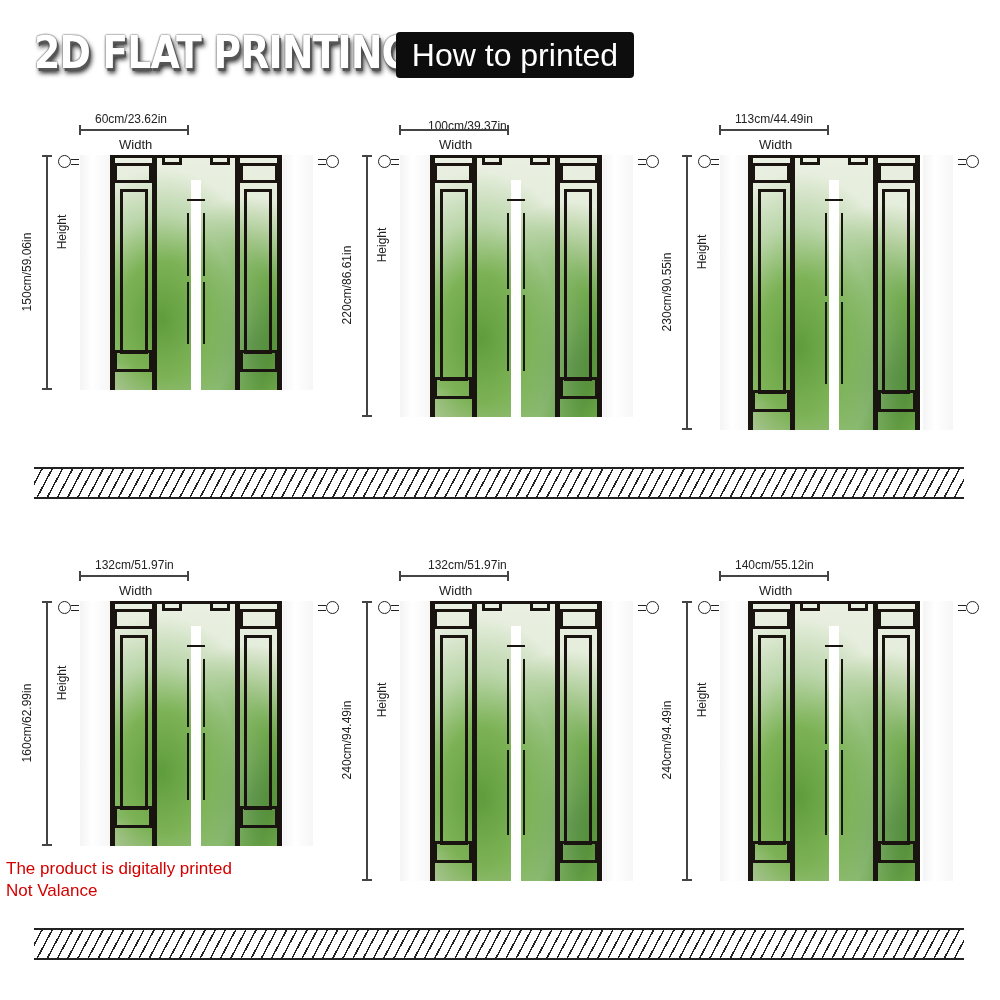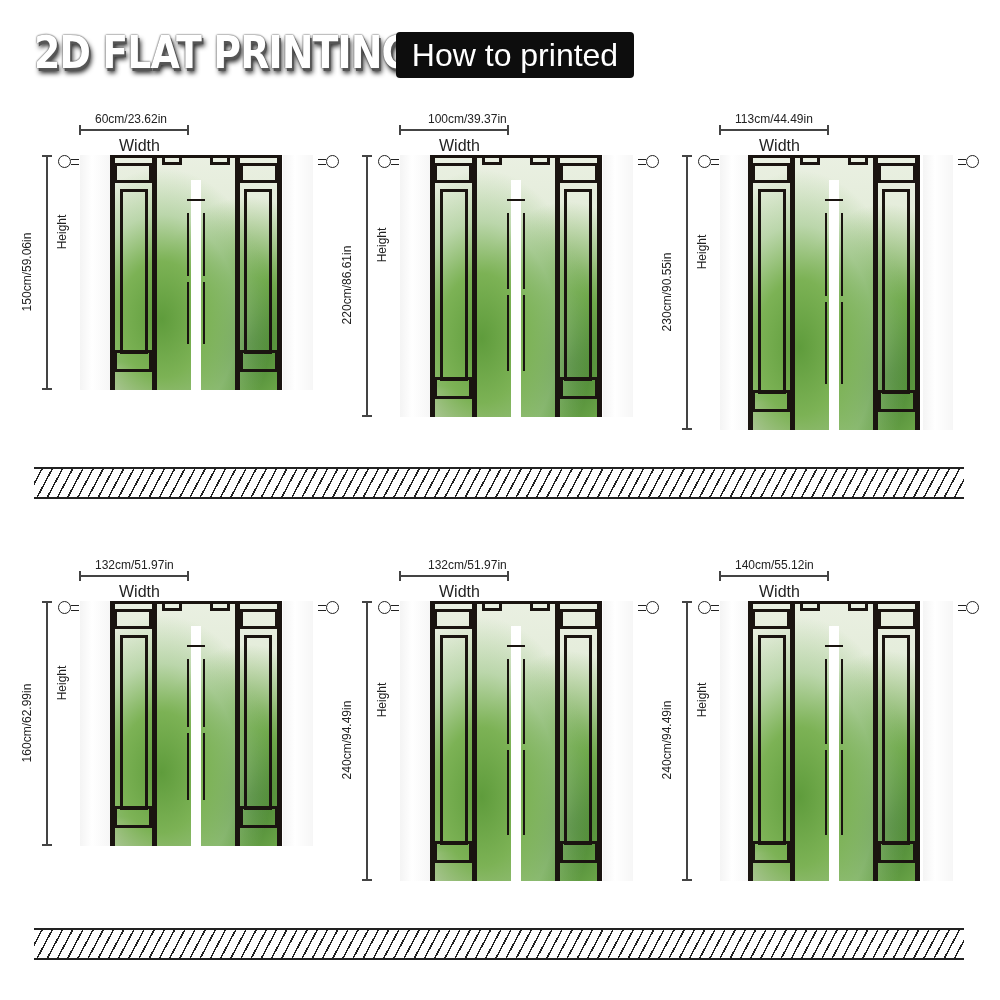--- a/index.html
+++ b/index.html
@@ -4,21 +4,21 @@
 <style>
   html, body { margin:0; padding:0; }
   body { width:1000px; height:1000px; background:#ffffff; position:relative; overflow:hidden; font-family:"Liberation Sans", sans-serif; color:#1a1a1a; }
 
   .title { position:absolute; left:34px; top:28px; font-family:"DejaVu Sans", sans-serif; font-weight:bold; font-size:44px; letter-spacing:-1px; color:#ffffff; transform:scaleX(0.86); transform-origin:left center; text-shadow: 2px 3px 0 #555, 3px 5px 6px #222, 0 0 2px #000; line-height:50px; }
   .choose { position:absolute; left:396px; top:32px; width:238px; height:46px; background:#0d0d0d; border-radius:4px; color:#fff; font-size:32px; line-height:46px; text-align:center; }
   .dim-w-label { position:absolute; font-size:12px; color:#222; white-space:nowrap; }
   .dim-w-line { position:absolute; height:2px; background:#444; }
   .dim-w-line::before, .dim-w-line::after { content:""; position:absolute; top:-4px; width:2px; height:10px; background:#444; }
   .dim-w-line::before { left:0; } .dim-w-line::after { right:0; }
-  .width-word { position:absolute; font-size:16px; color:#222; }
+  .width-word { position:absolute; font-size:13px; color:#222; }
   .dim-h-line { position:absolute; width:2px; background:#444; }
   .dim-h-line::before, .dim-h-line::after { content:""; position:absolute; left:-4px; width:10px; height:2px; background:#444; }
   .dim-h-line::before { top:0; } .dim-h-line::after { bottom:0; }
   .vtext { position:absolute; transform:rotate(-90deg); transform-origin:center center; white-space:nowrap; font-size:12px; color:#222; }
 
   .ring { position:absolute; width:11px; height:11px; border:1.5px solid #222; border-radius:50%; background:#fff; }
   .ring-bar { position:absolute; width:8px; height:4px; border-top:1.5px solid #222; border-bottom:1.5px solid #222; }
 
   .curtain-shade { position:absolute; background:linear-gradient(90deg,#f4f4f4,#ffffff 40%,#f6f6f6); }
   .curtain { position:absolute; overflow:hidden; }
@@ -73,21 +73,21 @@
         <div class="frame" style="left:52px; top:0; width:20px; height:10px; border-top:none;"></div>
         <div class="frame" style="right:52px; top:0; width:20px; height:10px; border-top:none;"></div>
         <div class="post" style="left:77px; top:44px; width:18px; height:2px;"></div>
         <div class="post" style="left:77px; top:58px; width:2px; height:62.5px;"></div>
         <div class="post" style="left:93px; top:58px; width:2px; height:62.5px;"></div>
         <div class="post" style="left:77px; top:126.5px; width:2px; height:62.5px;"></div>
         <div class="post" style="left:93px; top:126.5px; width:2px; height:62.5px;"></div>
       </div>
     </div>
     <div>
-      <div class="dim-w-label" style="left:428px; top:112px;">100cm/39.37in</div>
+      <div class="dim-w-label" style="left:428px; top:119px;">100cm/39.37in</div>
       <div class="dim-w-line" style="left:399px; top:129px; width:110px;"></div>
       <div class="width-word" style="left:439px; top:137px;">Width</div>
       <div class="dim-h-line" style="left:366px; top:155px; height:262px;"></div>
       <div class="vtext" style="left:302px; top:278px; width:90px; text-align:center;">220cm/86.61in</div>
       <div class="vtext" style="left:357px; top:238px; width:50px; text-align:center;">Height</div>
       <div class="ring" style="left:378px; top:155px;"></div>
       <div class="ring-bar" style="left:391px; top:159px;"></div>
       <div class="ring-bar" style="left:638px; top:159px;"></div>
       <div class="ring" style="left:646px; top:155px;"></div>
       <div class="curtain-shade" style="left:400px; top:155px; width:30px; height:262px;"></div>
@@ -258,13 +258,15 @@
         <div class="post" style="left:77px; top:149px; width:2px; height:85px;"></div>
         <div class="post" style="left:93px; top:149px; width:2px; height:85px;"></div>
       </div>
     </div>
   </div>
 
 <div class="hatch" style="top:467px;"></div>
 <div class="hatch" style="top:928px;"></div>
 
 <div class="notes">
+  <div>The product is digitally printed</div>
+  <div>Not Valance</div>
 </div>
 
 </body></html>

